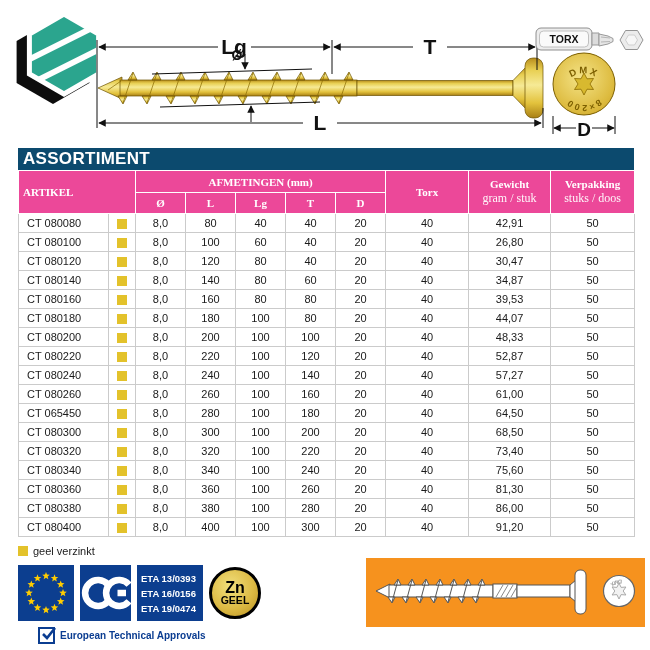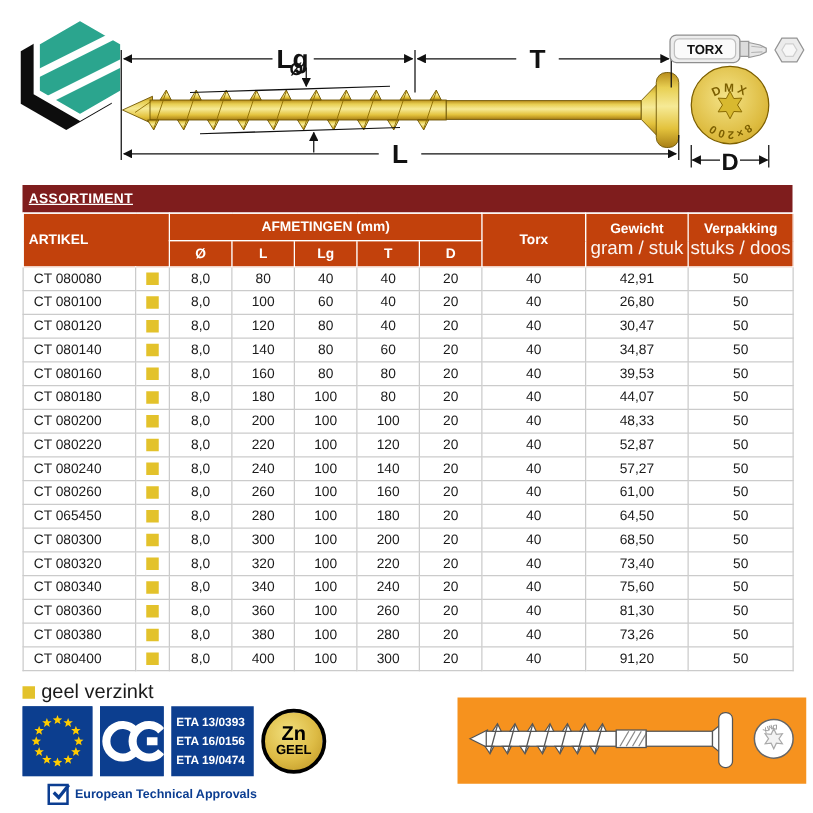--- a/index.html
+++ b/index.html
@@ -6,37 +6,37 @@
   .page{position:relative;width:650px;height:650px;background:#fff;overflow:hidden;
         font-family:"Liberation Sans",sans-serif;color:#1a1a1a;}
   svg text{font-family:"Liberation Sans",sans-serif;}
 
   
   .logo{position:absolute;left:8px;top:8px;}
   .drawing{position:absolute;left:88px;top:8px;}
 
   
   .tablewrap{position:absolute;left:18px;top:148px;width:616px;}
-  .titlebar{height:22px;line-height:22px;background:#7f1d1d;color:#fff;font-weight:bold;
-            font-size:11px;padding-left:5px;letter-spacing:.3px;box-sizing:border-box;text-decoration:underline;}
+  .titlebar{height:22px;line-height:22px;background:#0c4a6e;color:#fff;font-weight:bold;
+            font-size:17px;padding-left:5px;letter-spacing:.3px;box-sizing:border-box;}
   table.assort{width:616px;border-collapse:collapse;table-layout:fixed;font-size:11px;}
-  table.assort th{background:#c2410c;color:#fff;border:1px solid #fff;font-weight:bold;
-                  font-size:11px;padding:0;}
+  table.assort th{background:#ec4899;color:#fff;border:1px solid #fff;font-weight:bold;
+                  font-size:11px;padding:0;font-family:Liberation Serif, serif;}
   table.assort th.h1{height:21px;}
   table.assort th.h2{height:20px;}
-  table.assort th .sub{display:block;font-weight:normal;font-size:15px;opacity:.95;margin-top:1px;}
+  table.assort th .sub{display:block;font-weight:normal;font-size:12px;opacity:.95;margin-top:1px;}
   table.assort th.artikel{text-align:left;padding-left:4px;}
   table.assort td{border:1px solid #cbcbcb;height:18px;line-height:18px;text-align:center;
                   padding:0;color:#1a1a1a;background:#fff;}
   table.assort td.a{text-align:left;padding-left:8px;}
   .swatch{display:inline-block;width:10px;height:10px;background:#E3C22B;vertical-align:middle;}
 
   
   .legend{position:absolute;left:18px;top:545px;display:flex;align-items:center;gap:5px;
-          font-size:16px;}
+          font-size:11px;}
 
   
   .badges{position:absolute;left:18px;top:565px;display:flex;gap:6px;align-items:center;}
   .bluebox{width:56px;height:56px;background:#0C3E8F;}
   .cebox{width:51px;height:56px;background:#0C3E8F;}
   .etabox{width:66px;height:56px;background:#0C3E8F;box-sizing:border-box;
           padding:6px 0 16px 4px;color:#fff;font-weight:bold;font-size:9.5px;line-height:15px;
           white-space:nowrap;}
   .znbadge{width:46px;height:46px;border-radius:50%;border:3px solid #000;
            background:radial-gradient(circle at 40% 35%, #F1DF7C 0%, #DDBB45 55%, #B9901F 100%);
@@ -429,21 +429,21 @@
 
           <tr>
             <td class="a">CT 080380</td>
             <td><span class="swatch"></span></td>
             <td>8,0</td>
             <td>380</td>
             <td>100</td>
             <td>280</td>
             <td>20</td>
             <td>40</td>
-            <td>73,26</td>
+            <td>86,00</td>
             <td>50</td>
           </tr>
 
           <tr>
             <td class="a">CT 080400</td>
             <td><span class="swatch"></span></td>
             <td>8,0</td>
             <td>400</td>
             <td>100</td>
             <td>300</td>

